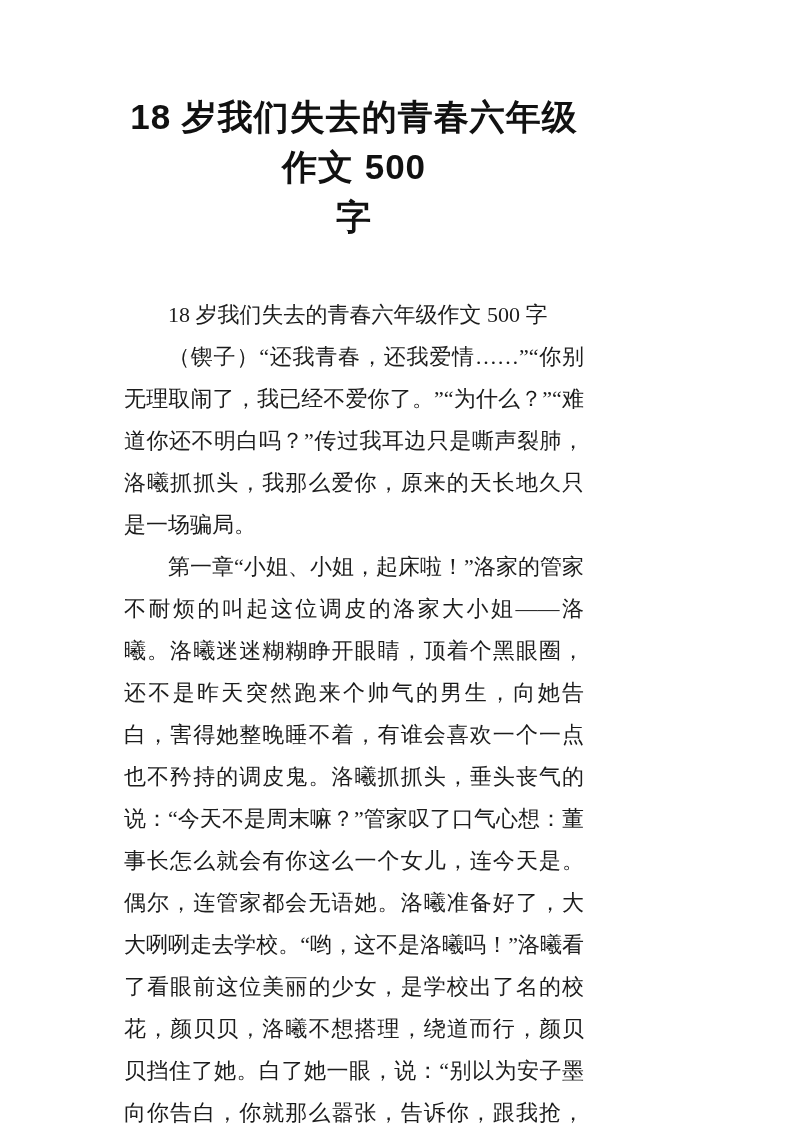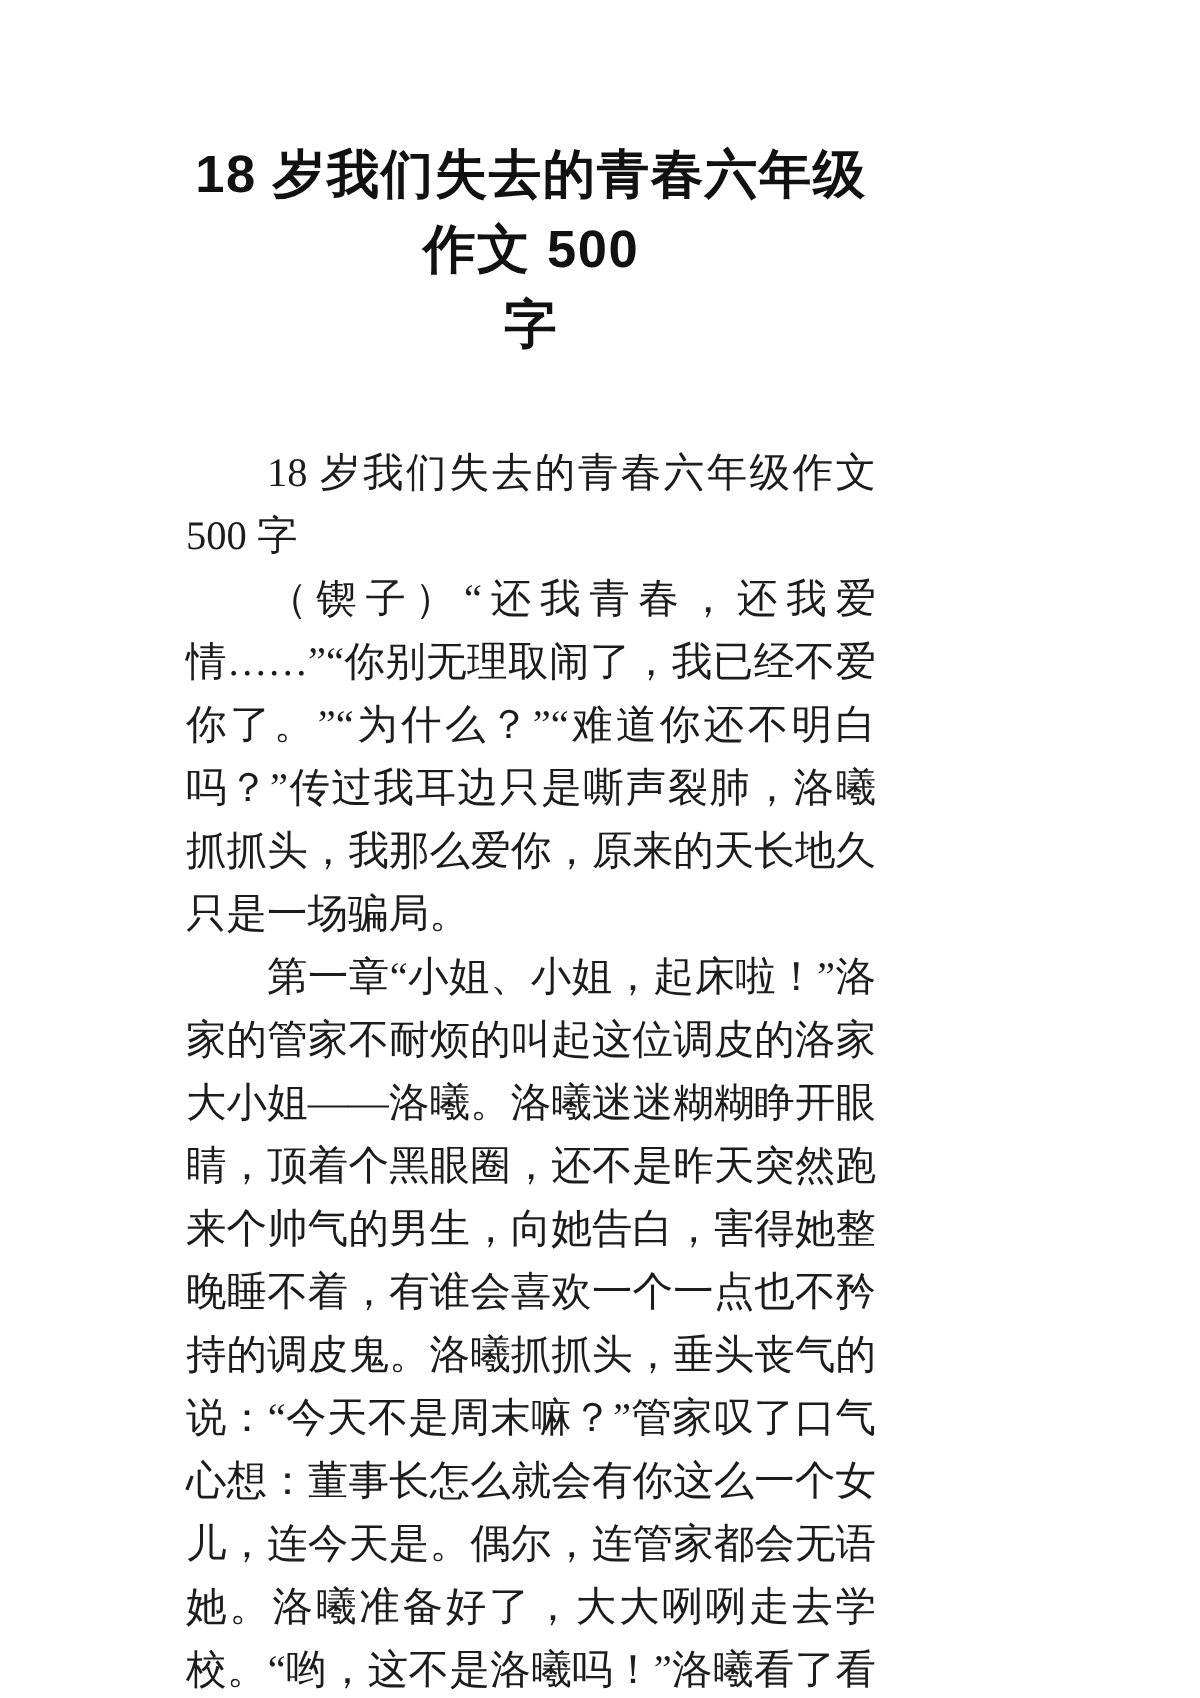--- a/index.html
+++ b/index.html
@@ -26,21 +26,21 @@
     font-weight: bold;
     font-size: 35px;
     line-height: 50px;
     text-align: center;
     color: #111111;
     letter-spacing: 1px;
   }
   .essay p {
     margin: 0;
     font-family: "Liberation Serif", "DejaVu Serif", serif;
-    font-size: 27px;
+    font-size: 22px;
     line-height: 42px;
     color: #1c1c1c;
     text-align: justify;
     text-justify: inter-character;
     text-indent: 2em;
     word-break: normal;
   }
 </style>
 </head>
 <body>

